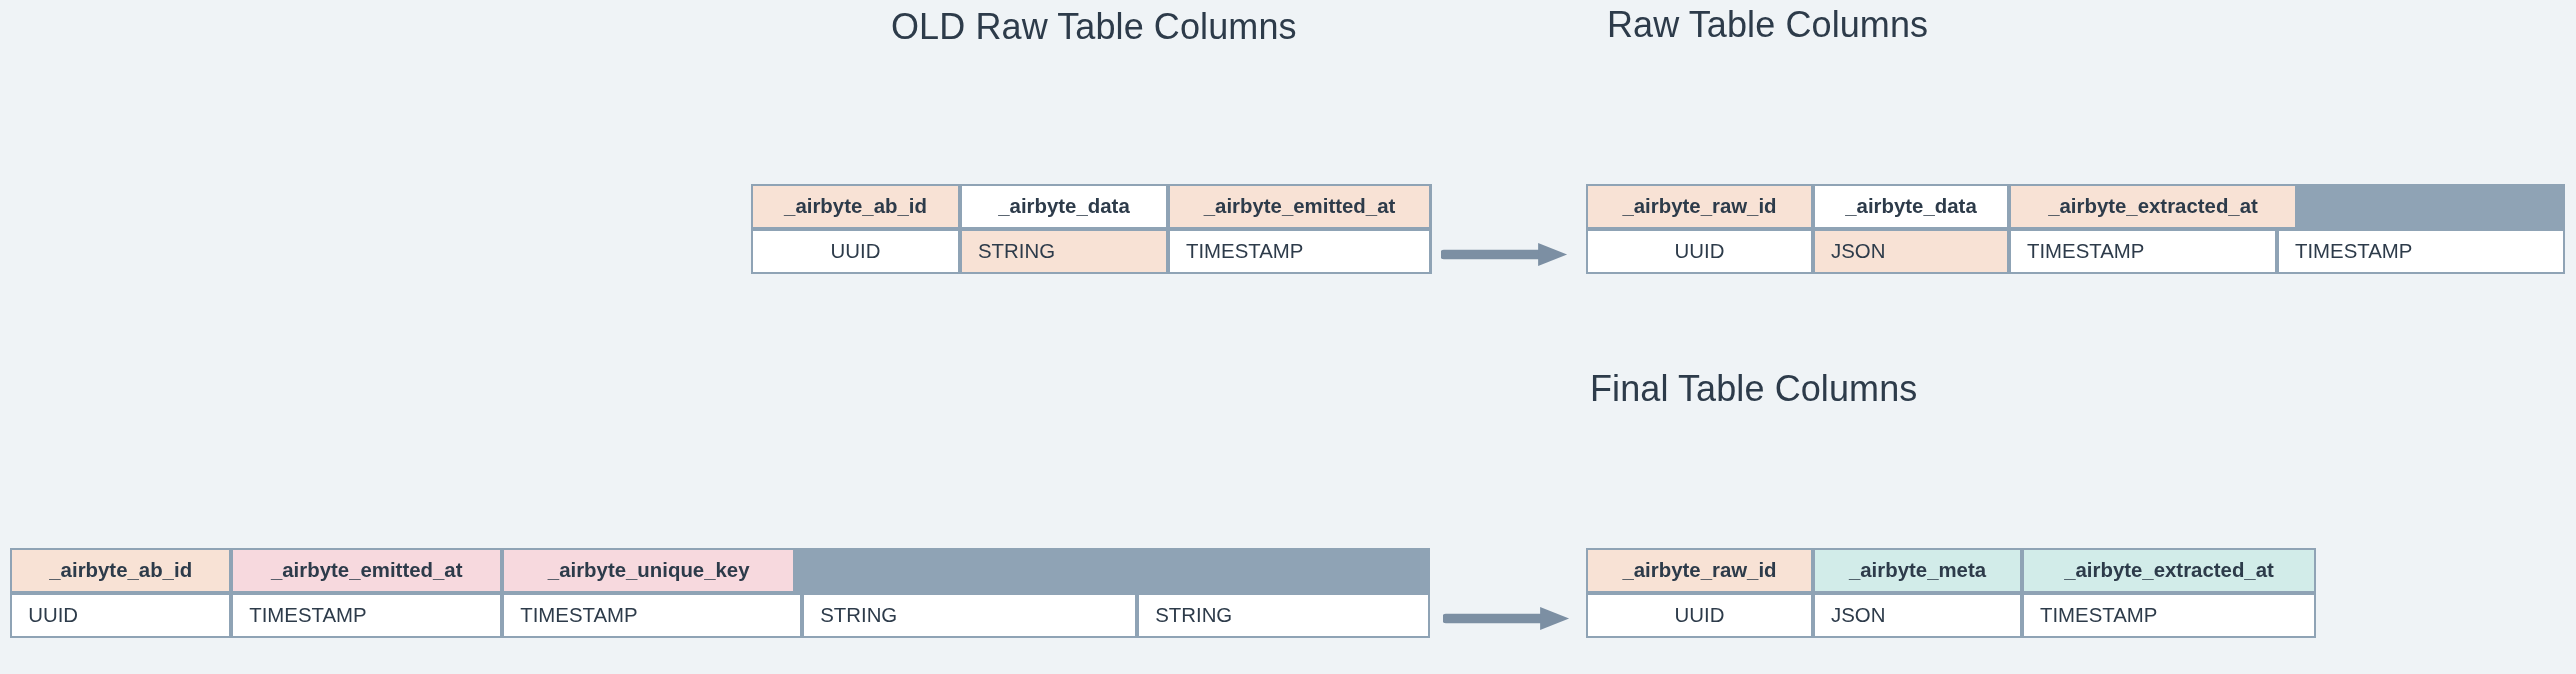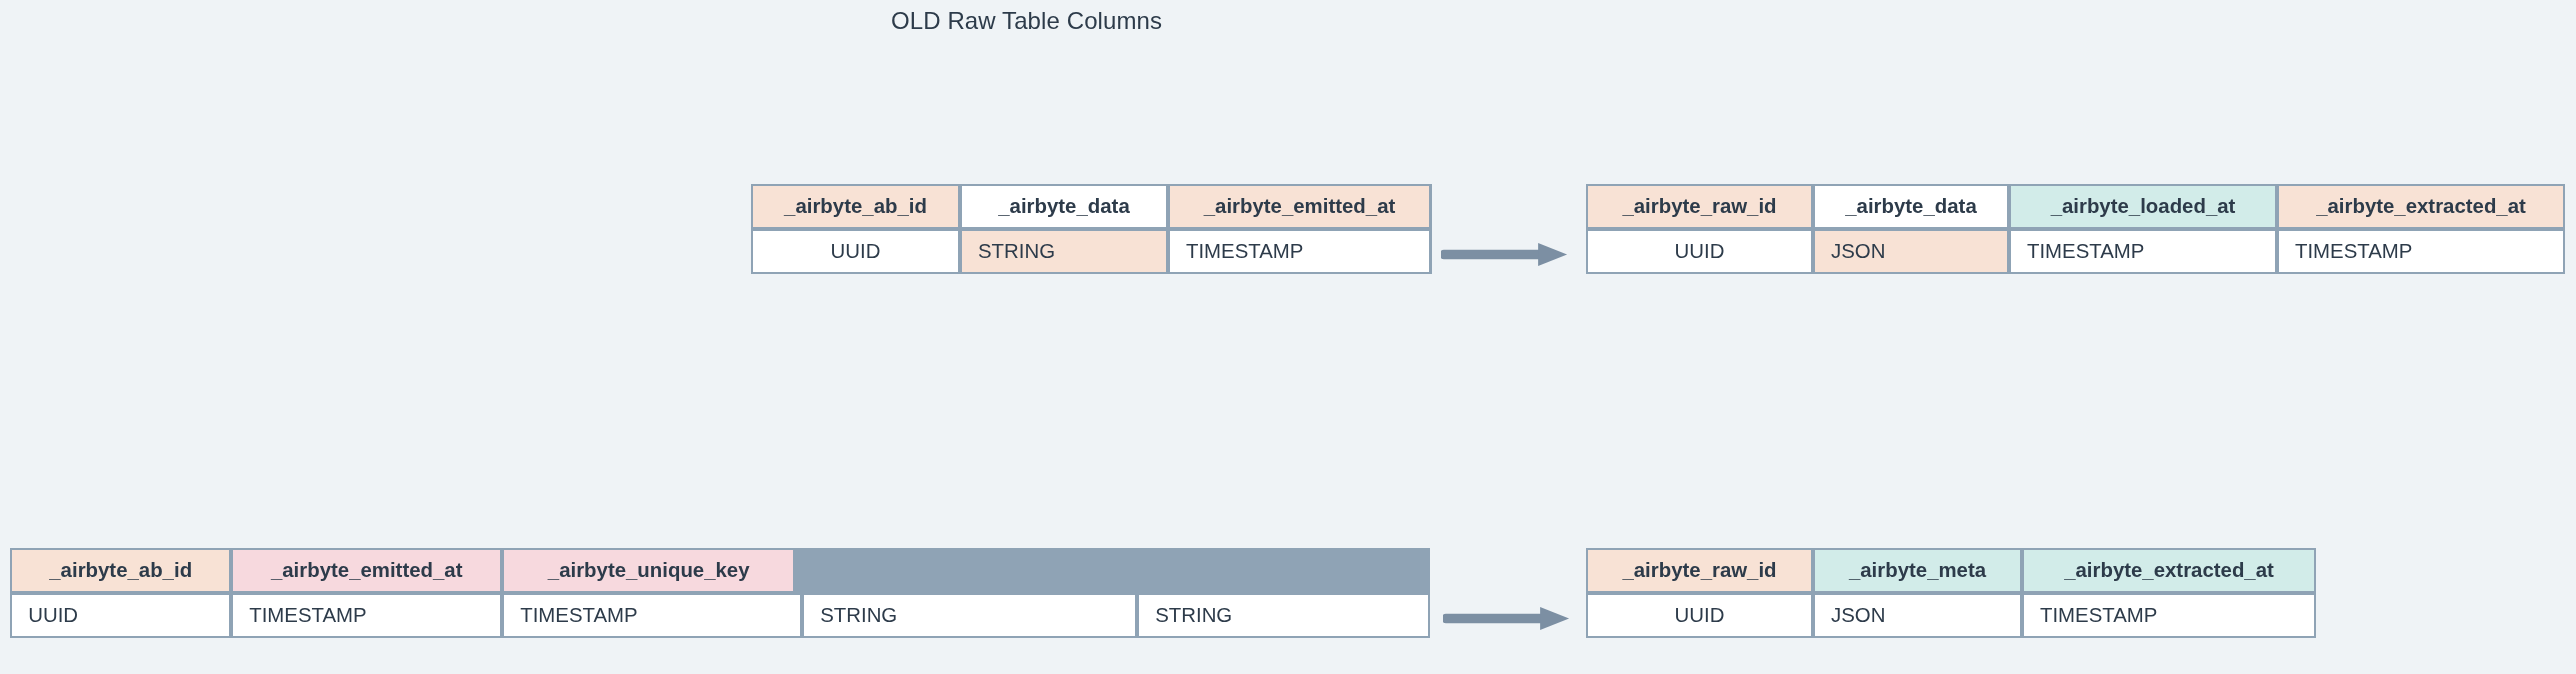--- a/index.html
+++ b/index.html
@@ -19,21 +19,21 @@
   .canvas {
     position: absolute;
     left: 0; top: 0;
     width: 2576px;
     height: 675px;
   }
 
   
   .title {
     position: absolute;
-    font-size: 24px;
+    font-size: 36px;
     font-weight: 400;
     color: #2d3b4a;
     white-space: nowrap;
     letter-spacing: 0.1px;
     line-height: 1;
   }
 
   
   .tbl {
     position: absolute;
@@ -85,22 +85,24 @@
     display: block;
   }
 </style>
 </head>
 <body>
 
 <div class="canvas">
 
   <div class="title" style="left:891px; top:8.7px;">OLD Raw Table Columns</div>
 
+  <div class="title" style="left:1607px; top:7.3px;">Raw Table Columns</div>
 
 
+  <div class="title" style="left:1590px; top:371px;">Final Table Columns</div>
 
   <div class="tbl" id="tbl-old-raw" style="left:751px; top:184px; width:681px;">
     <div class="row head">
       <div class="cell fill-peach" style="width:209px;">_airbyte_ab_id</div>
       <div class="cell fill-white" style="width:208px;">_airbyte_data</div>
       <div class="cell fill-peach" style="width:263px;">_airbyte_emitted_at</div>
     </div>
     <div class="row body">
       <div class="cell fill-white c-center" style="width:209px;">UUID</div>
       <div class="cell fill-peach" style="width:208px;">STRING</div>
@@ -110,21 +112,20 @@
 
   <svg class="arrow" style="left:1441px; top:240px;" width="129" height="29" viewBox="0 0 178 40">
     <line x1="4" y1="20" x2="140" y2="20" stroke="#7c8fa3" stroke-width="13" stroke-linecap="round"></line>
     <polygon points="134,4 174,20 134,36" fill="#7c8fa3"></polygon>
   </svg>
 
   <div class="tbl" id="tbl-new-raw" style="left:1586px; top:184px; width:979px;">
     <div class="row head">
       <div class="cell fill-peach" style="width:227px;">_airbyte_raw_id</div>
       <div class="cell fill-white" style="width:196px;">_airbyte_data</div>
-      <div class="cell fill-mint" style="width:268px;">_airbyte_loaded_at</div>
       <div class="cell fill-peach" style="width:288px;">_airbyte_extracted_at</div>
     </div>
     <div class="row body">
       <div class="cell fill-white c-center" style="width:227px;">UUID</div>
       <div class="cell fill-peach" style="width:196px;">JSON</div>
       <div class="cell fill-white" style="width:268px;">TIMESTAMP</div>
       <div class="cell fill-white" style="width:288px;">TIMESTAMP</div>
     </div>
   </div>
 

